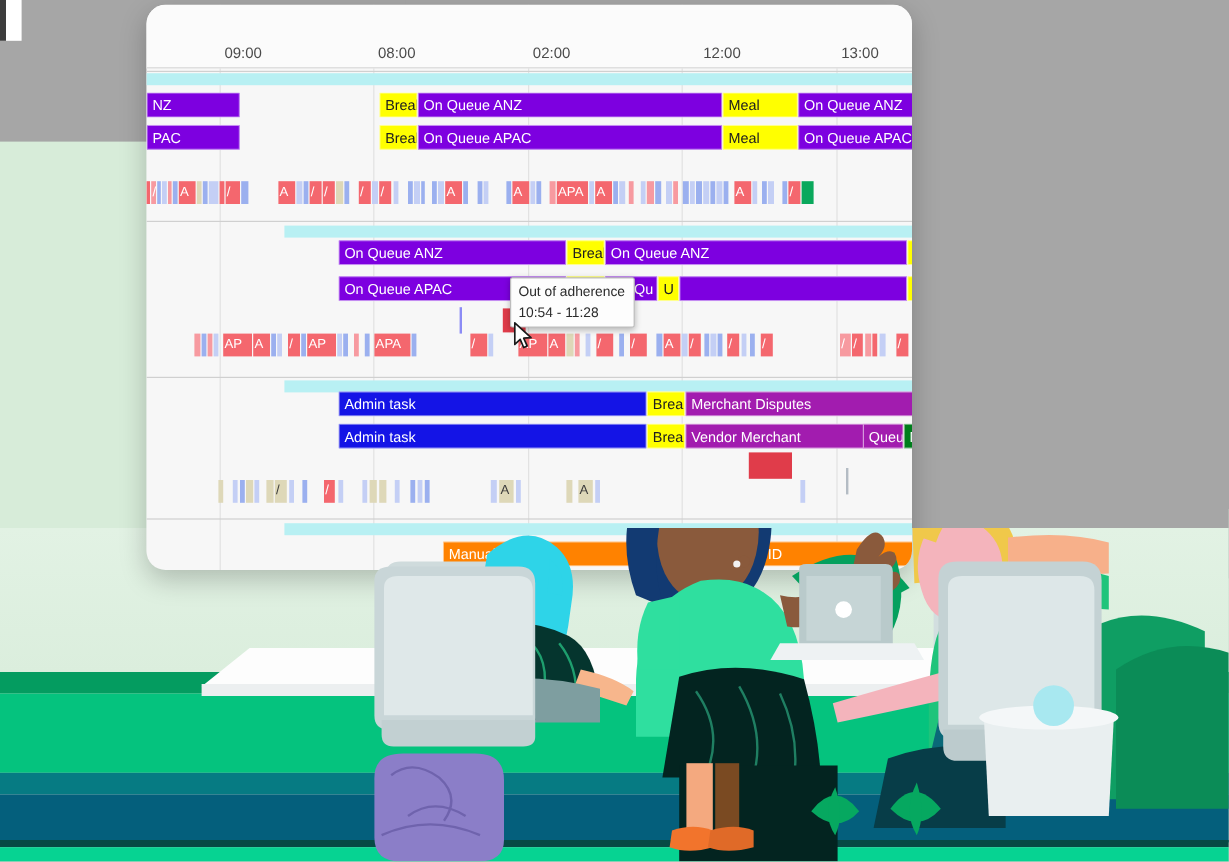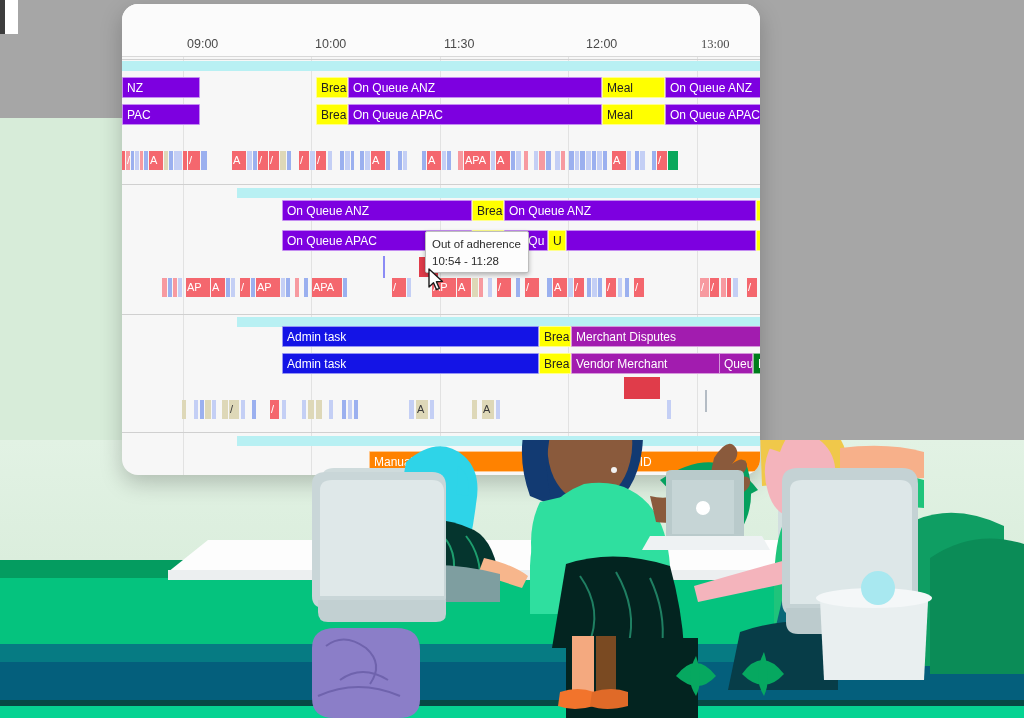--- a/index.html
+++ b/index.html
@@ -116,24 +116,24 @@
     <div id="gridlines">
         <div class="vline" style="left: 61px;"></div>
         <div class="vline" style="left: 189px;"></div>
         <div class="vline" style="left: 318px;"></div>
         <div class="vline" style="left: 446px;"></div>
         <div class="vline" style="left: 575px;"></div>
       </div>
     <div class="hdr">
       <div id="hdr-labels">
           <div class="hdr-label" style="left: 65px;">09:00</div>
-          <div class="hdr-label" style="left: 193px;">10:00</div>
-          <div class="hdr-label" style="left: 322px;">11:30</div>
+          <div class="hdr-label" style="left: 193px;">08:00</div>
+          <div class="hdr-label" style="left: 322px;">02:00</div>
           <div class="hdr-label" style="left: 464px;">12:00</div>
-          <div class="hdr-label" style="left: 579px; font-family: Liberation Serif, serif;">13:00</div>
+          <div class="hdr-label" style="left: 579px;">13:00</div>
         </div>
     </div>
     <div id="rows-layer">
         <div class="grp-sep" style="top: 55px;"></div>
         <div class="teal-band" style="top: 57px;"></div>
         <div class="bar purple" style="left: 0px; top: 73px; width: 78px;">NZ</div>
         <div class="bar yellow" style="left: 194px; top: 73px; width: 32px;">Break</div>
         <div class="bar purple" style="left: 226px; top: 73px; width: 254px;">On Queue ANZ</div>
         <div class="bar yellow" style="left: 480px; top: 73px; width: 63px;">Meal</div>
         <div class="bar purple" style="left: 543px; top: 73px; width: 217px;">On Queue ANZ</div>

